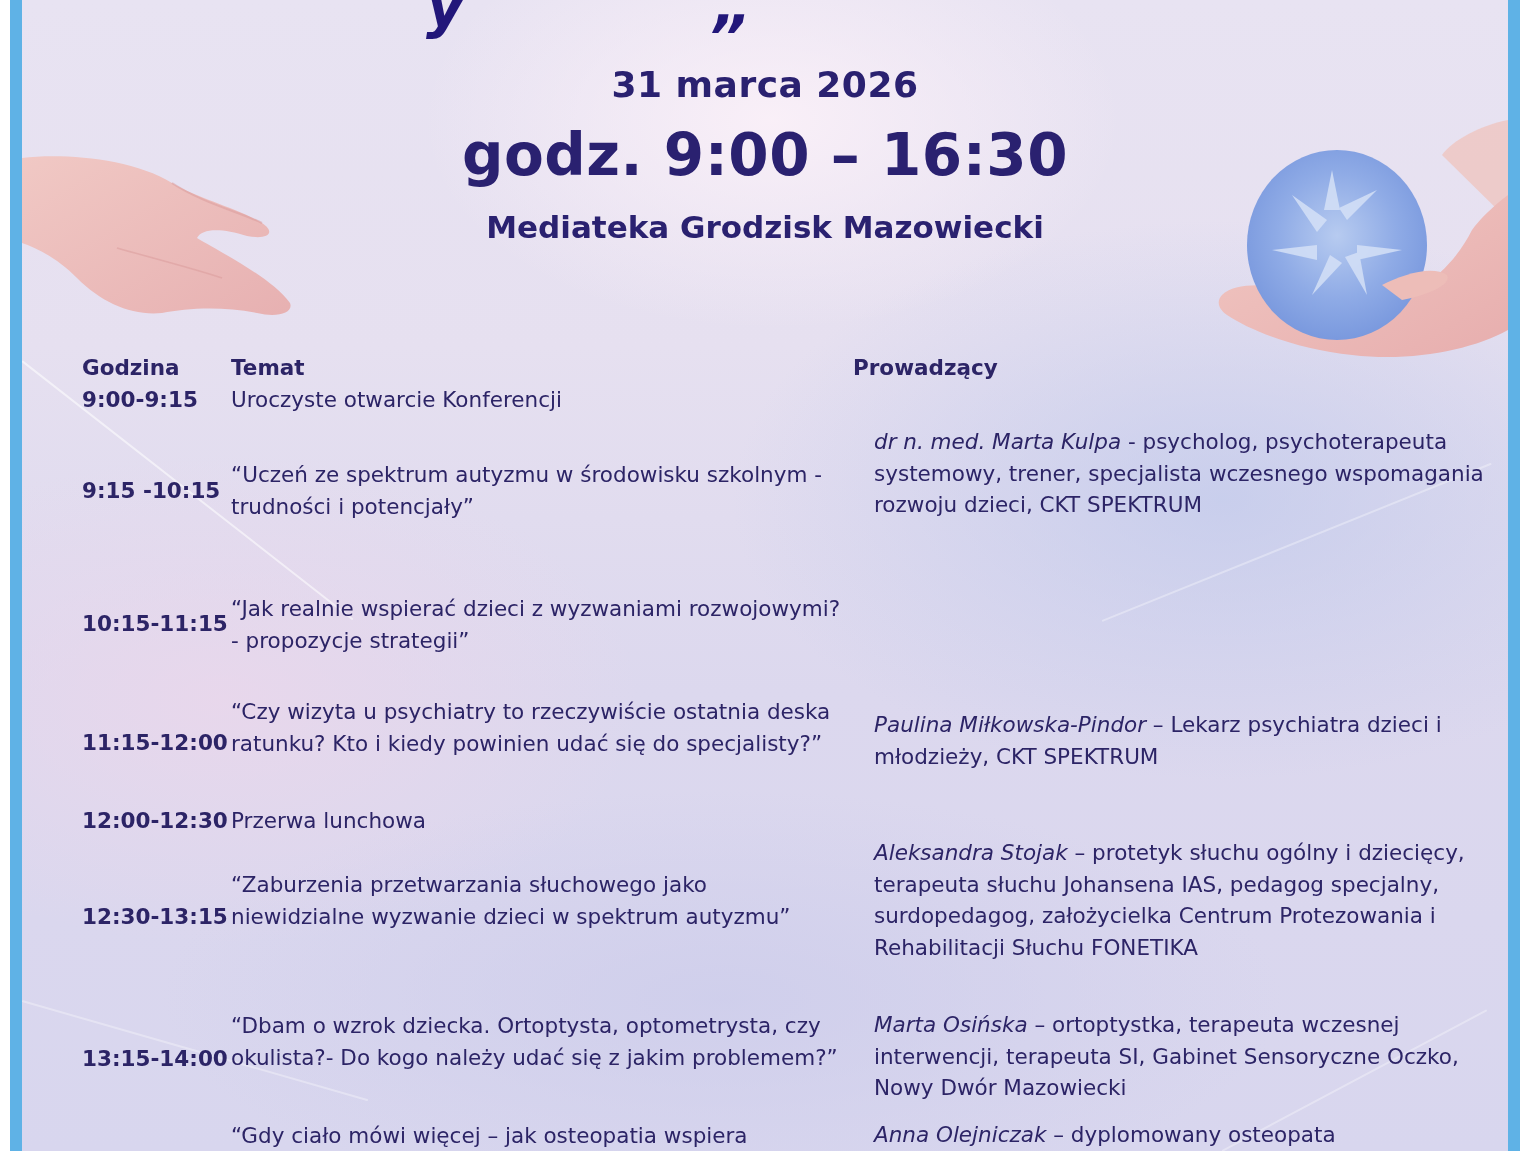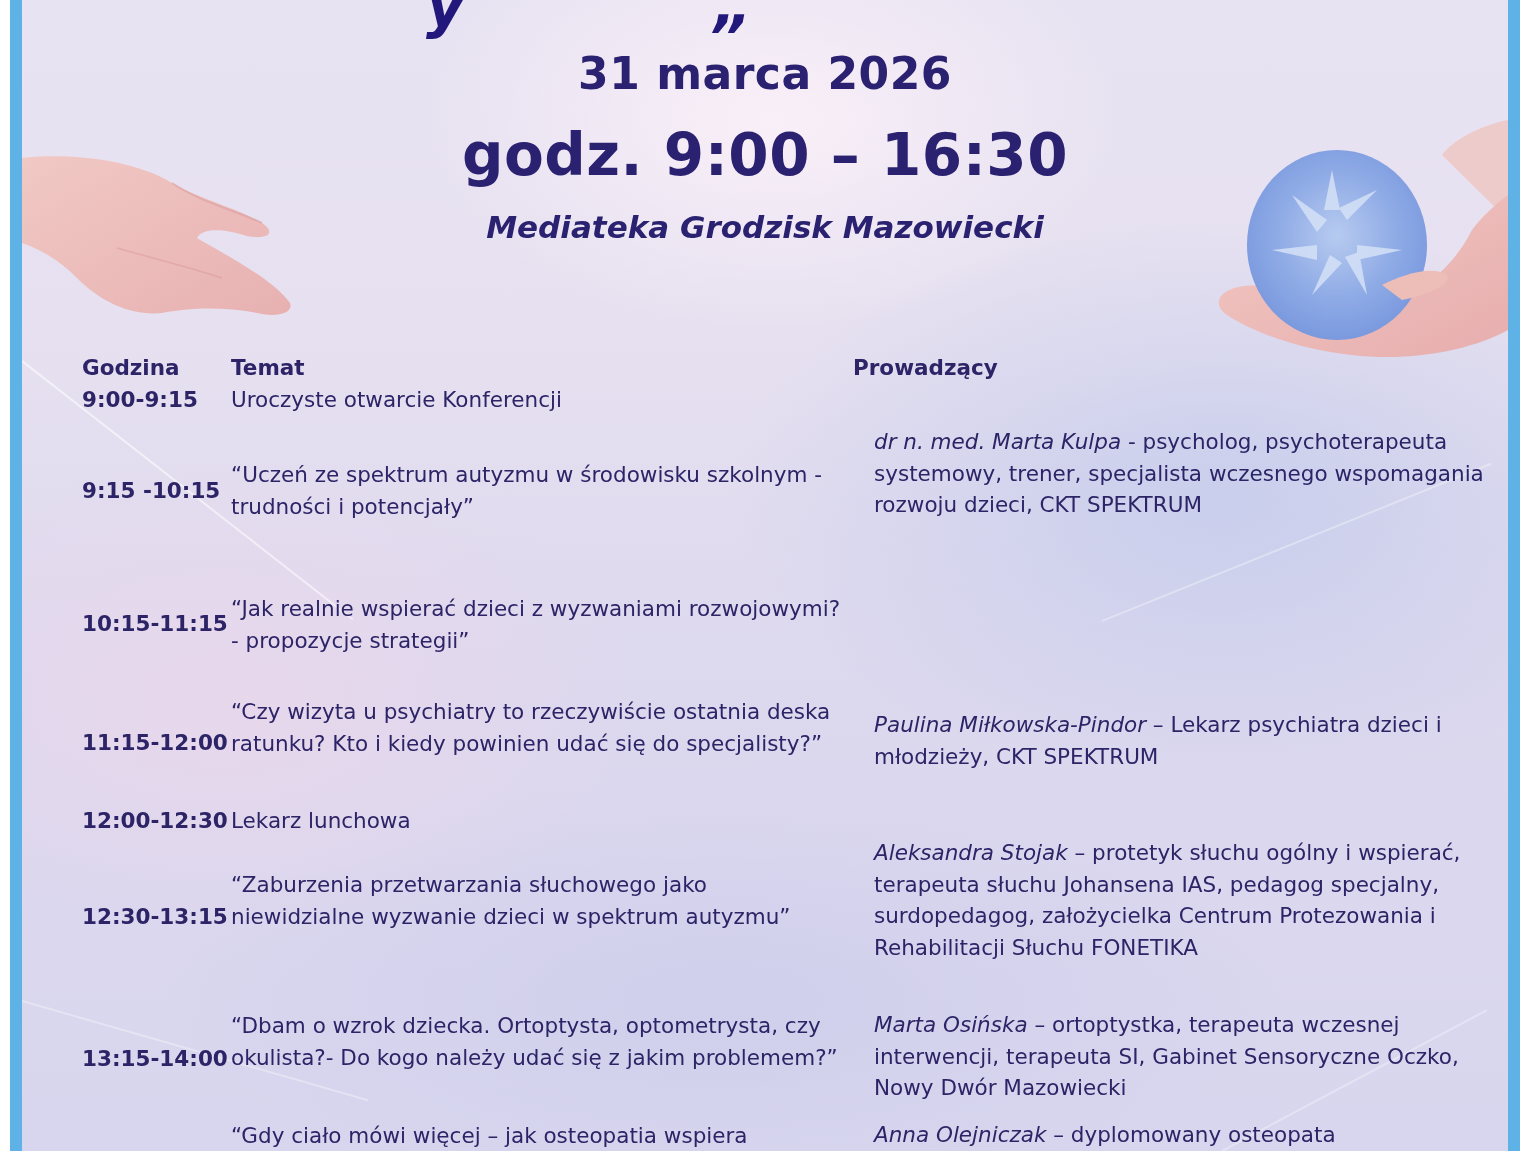--- a/index.html
+++ b/index.html
@@ -24,23 +24,23 @@
       linear-gradient(180deg, #e8e3f2 0%, #e6e0f0 30%, #dcd8ee 60%, #d8d6ee 100%);
   }
   .streak {
     position: absolute; height: 2px; background: rgba(255,255,255,0.55);
     transform-origin: left center; border-radius: 2px;
   }
   .header-line {
     position: absolute; left: 0; width: 1486px; text-align: center;
     color: #2a2170; font-weight: bold;
   }
-  .date { top: 48px; font-size: 44px; letter-spacing: 0.5px; }
+  .date { top: 64px; font-size: 36px; letter-spacing: 0.5px; }
   .hours { top: 121px; font-size: 58px; letter-spacing: 0.5px; }
-  .venue { top: 209px; font-size: 31px; font-weight: 600; font-style: italic; }
+  .venue { top: 209px; font-size: 31px; font-weight: 600; }
   .title-fragment {
     position: absolute; top: -30px; color: #22177a; font-size: 60px; font-style: italic; font-weight: bold;
   }
   .hand-left { position: absolute; left: 0; top: 128px; width: 275px; height: 195px; }
   .hand-right { position: absolute; left: 1190px; top: 100px; width: 296px; height: 265px; }
 
   .col-head, .cell {
     position: absolute; color: #2c2466; font-size: 21.5px; line-height: 31.5px;
   }
   .col-head { top: 332px; font-weight: 600; margin-top: 20px; }
@@ -119,26 +119,26 @@
   <div class="cell time" style="top:608px">10:15-11:15</div>
   <div class="cell topic" style="top:593px">“Jak realnie wspierać dzieci z wyzwaniami rozwojowymi? - propozycje strategii”</div>
 
   <div class="cell time" style="top:727px">11:15-12:00</div>
   <div class="cell topic" style="top:696px">“Czy wizyta u psychiatry to rzeczywiście ostatnia deska ratunku? Kto i kiedy powinien udać się do specjalisty?”</div>
   <div class="cell speaker" style="top:709px">
     <span class="name">Paulina Miłkowska-Pindor</span><span> – Lekarz psychiatra dzieci i młodzieży, CKT SPEKTRUM</span>
   </div>
 
   <div class="cell time" style="top:805px">12:00-12:30</div>
-  <div class="cell topic" style="top:805px">Lekarz lunchowa</div>
+  <div class="cell topic" style="top:805px">Przerwa lunchowa</div>
 
   <div class="cell time" style="top:901px">12:30-13:15</div>
   <div class="cell topic" style="top:869px">“Zaburzenia przetwarzania słuchowego jako niewidzialne wyzwanie dzieci w spektrum autyzmu”</div>
   <div class="cell speaker" style="top:837px">
-    <span class="name">Aleksandra Stojak</span><span> – protetyk słuchu ogólny i wspierać, terapeuta słuchu Johansena IAS, pedagog specjalny, surdopedagog, założycielka Centrum Protezowania i Rehabilitacji Słuchu FONETIKA</span>
+    <span class="name">Aleksandra Stojak</span><span> – protetyk słuchu ogólny i dziecięcy, terapeuta słuchu Johansena IAS, pedagog specjalny, surdopedagog, założycielka Centrum Protezowania i Rehabilitacji Słuchu FONETIKA</span>
   </div>
 
   <div class="cell time" style="top:1043px">13:15-14:00</div>
   <div class="cell topic" style="top:1010px">“Dbam o wzrok dziecka. Ortoptysta, optometrysta, czy okulista?- Do kogo należy udać się z jakim problemem?”</div>
   <div class="cell speaker" style="top:1009px">
     <span class="name">Marta Osińska</span><span> – ortoptystka, terapeuta wczesnej interwencji, terapeuta SI, Gabinet Sensoryczne Oczko, Nowy Dwór Mazowiecki</span>
   </div>
 
   <div class="cell topic" style="top:1120px;white-space:nowrap">“Gdy ciało mówi więcej – jak osteopatia wspiera</div>
   <div class="cell speaker" style="top:1119px">

